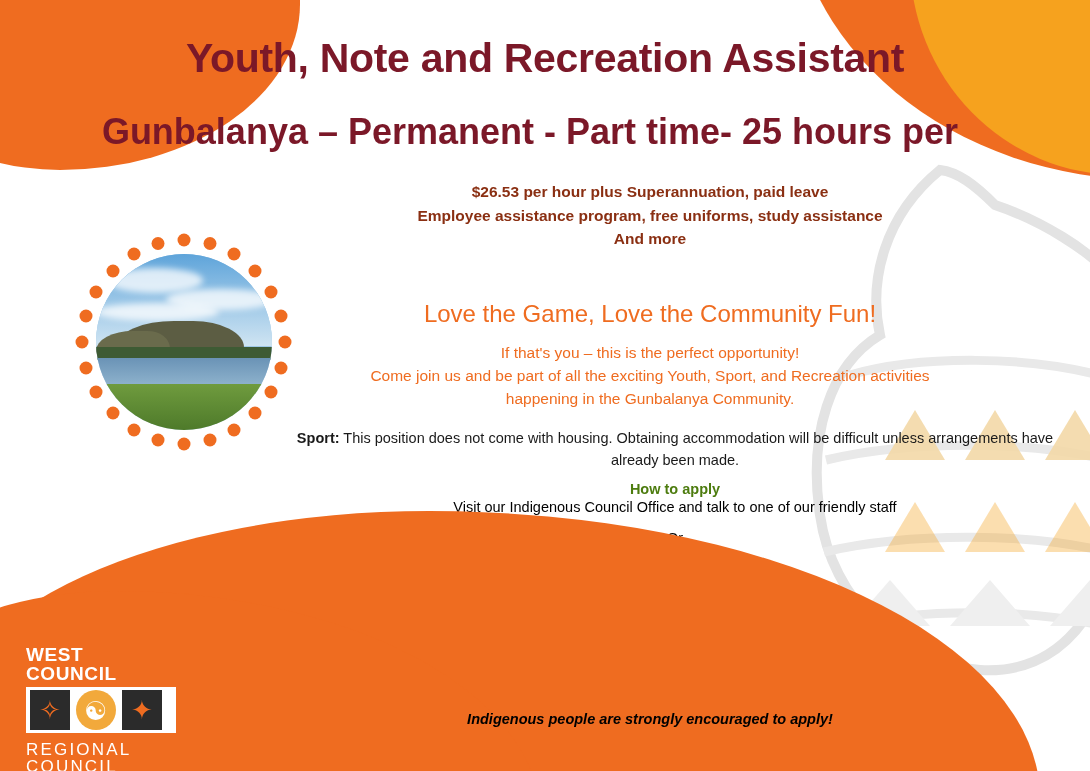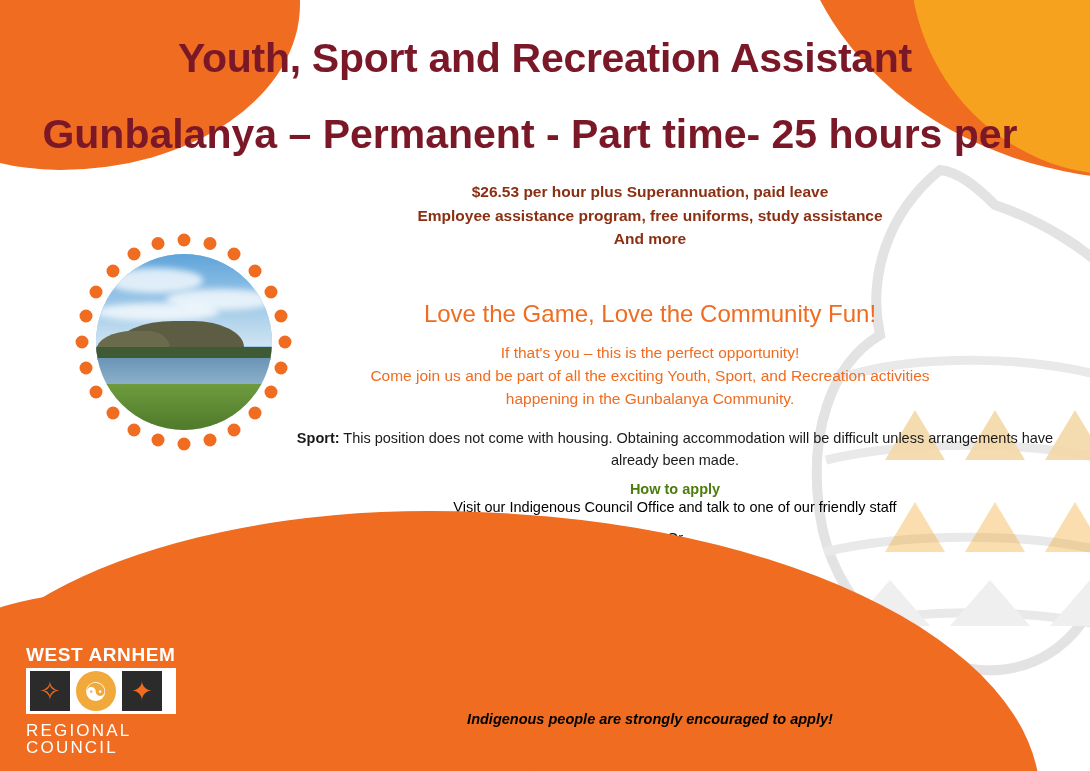--- a/index.html
+++ b/index.html
@@ -98,21 +98,21 @@
     color: #7b1828;
     letter-spacing: -0.3px;
     line-height: 1.1;
   }
   .subtitle {
     position: absolute;
     left: 0;
     top: 110px;
     width: 1060px;
     text-align: center;
-    font-size: 41px;
+    font-size: 36px;
     font-weight: bold;
     color: #7b1828;
     line-height: 1.2;
   }
 
   .pay-block {
     position: absolute;
     left: 200px;
     top: 180px;
     width: 900px;
@@ -340,21 +340,21 @@
       <polygon points="175,392 205,342 235,392"></polygon>
       <polygon points="255,392 285,342 315,392"></polygon>
     </g>
     <g fill="#efefef">
       <polygon points="60,466 100,420 140,466"></polygon>
       <polygon points="160,466 200,420 240,466"></polygon>
       <polygon points="260,466 300,420 330,466"></polygon>
     </g>
   </svg>
 
-  <div class="title">Youth, Sport and Recreation Assistant</div>
+  <div class="title">Youth, Note and Recreation Assistant</div>
   <div class="subtitle">Gunbalanya – Permanent -  Part time- 25 hours per</div>
 
   <div class="pay-block">
     <div>$26.53 per hour plus Superannuation, paid leave</div>
     <div>Employee assistance program, free uniforms, study assistance</div>
     <div>And more</div>
   </div>
 
   <div class="tagline">Love the Game, Love the Community Fun!</div>
 
@@ -412,21 +412,21 @@
       <div class="ph-trees"></div>
       <div class="ph-water"></div>
       <div class="ph-grass"></div>
     </div>
   </div>
 
   <div class="shape bottom-wave"></div>
   <div class="shape bottom-wave2"></div>
 
   <div class="logo">
-    <div class="logo-top">WEST ARNHEM</div>
+    <div class="logo-top">WEST COUNCIL</div>
     <div class="logo-band">
       <div class="cell cell1">
         <span class="glyph" style="left:9px; top:7px;">✧</span>
       </div>
       <div class="cell cell2">
         <span class="glyph" style="left:8px; top:8px; color:#ffffff;">☯</span>
       </div>
       <div class="cell cell3">
         <span class="glyph" style="left:9px; top:7px;">✦</span>
       </div>

